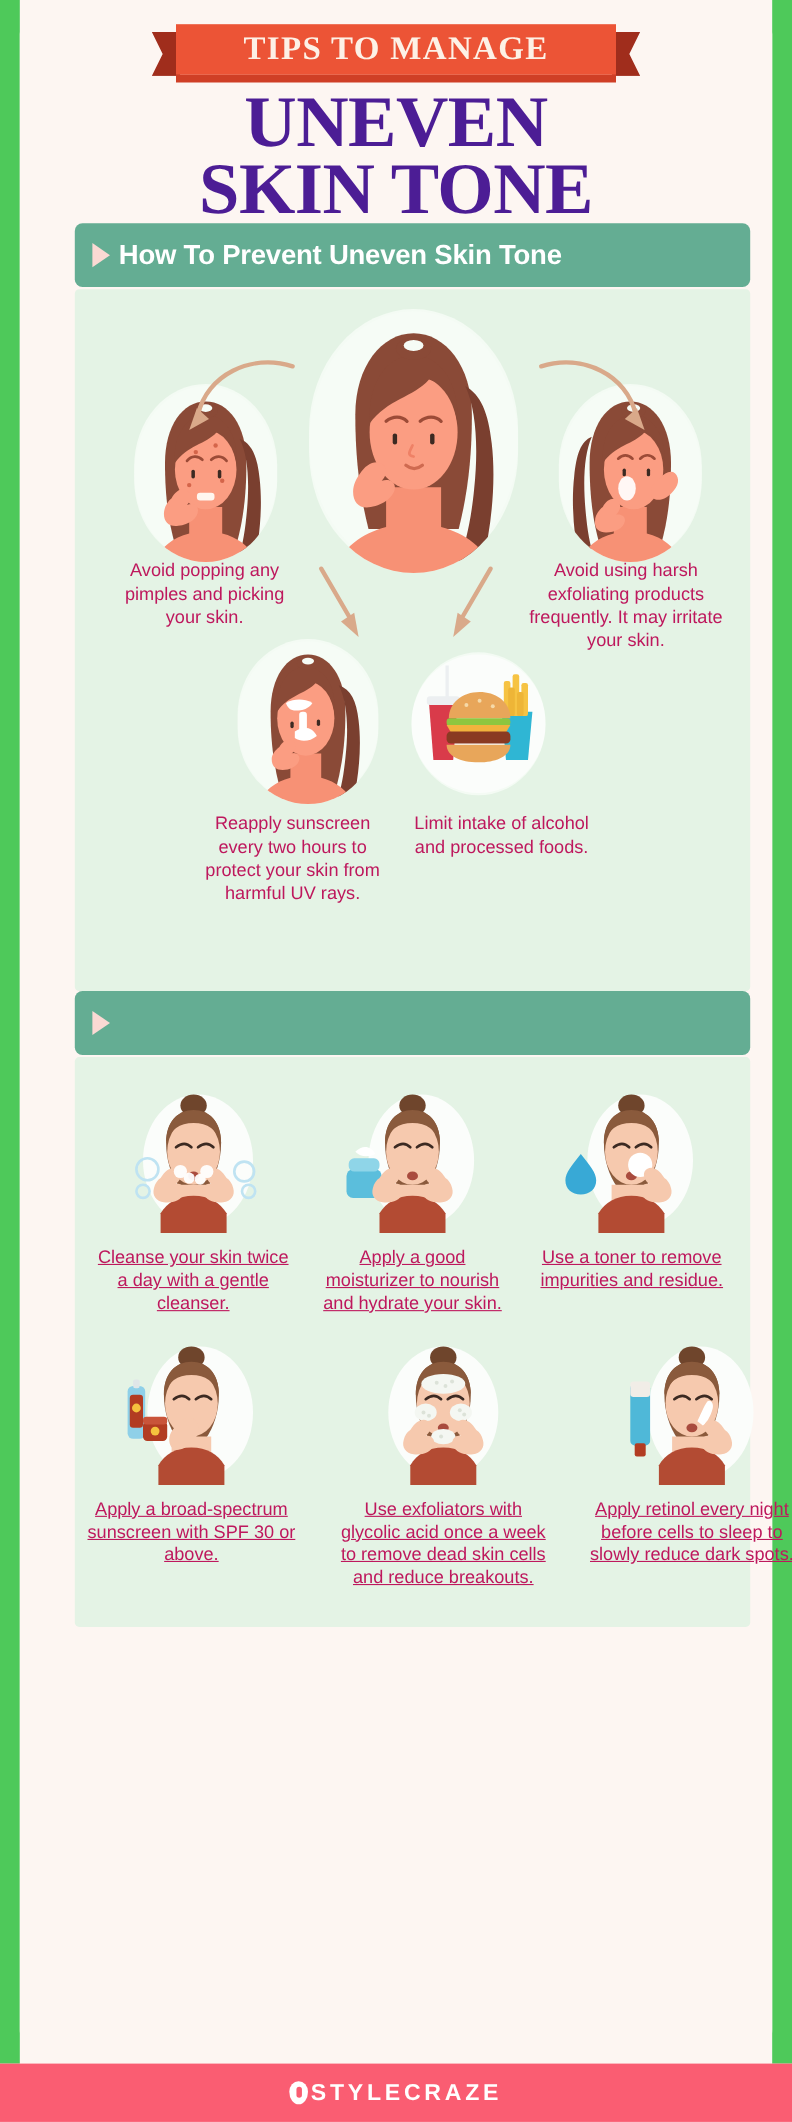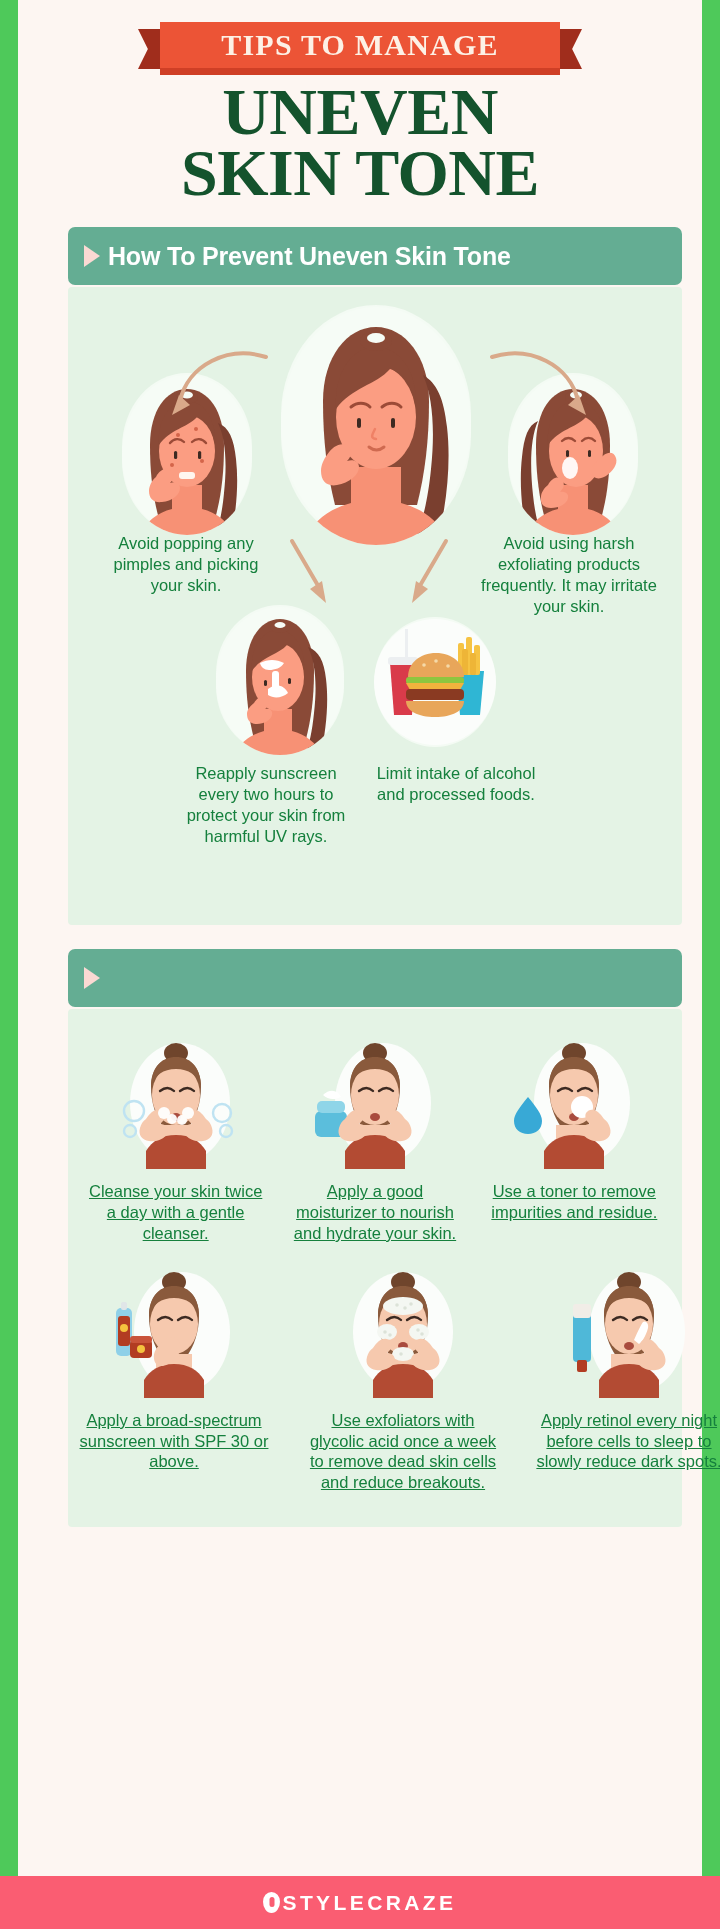--- a/index.html
+++ b/index.html
@@ -94,32 +94,31 @@
     letter-spacing: 1.2px;
     color: #fdf1e6;
     line-height: 1;
     position: relative;
     z-index: 2;
   }
 
   .big-title {
     font-family: "Liberation Serif", serif;
     font-weight: 700;
-    color: #14532d;
+    color: #4c1d95;
     font-size: 66px;
     line-height: 0.92;
     letter-spacing: -0.5px;
     margin-top: 14px;
     text-align: center;
   }
   .big-title .l2 { display: block; }
 
   
   .section {
-    margin-top: 24px;
     padding-left: 30px;
   }
   .section-bar {
     background: #64ad93;
     border-radius: 7px;
     height: 58px;
     display: flex;
     align-items: center;
     padding-left: 16px;
     gap: 8px;
@@ -160,21 +159,21 @@
     overflow: hidden;
   }
 
   
   .arrow-svg { position: absolute; overflow: visible; }
 
   .cap {
     font-family: "Liberation Sans", sans-serif;
     font-size: 16.5px;
     line-height: 1.26;
-    color: #15803d;
+    color: #be185d;
     text-align: center;
   }
 
   .cap-abs { position: absolute; }
 
   .prevent-bottom { position: relative; height: 300px; margin-top: 2px; }
 
   
   .routine-row {
     display: flex;

